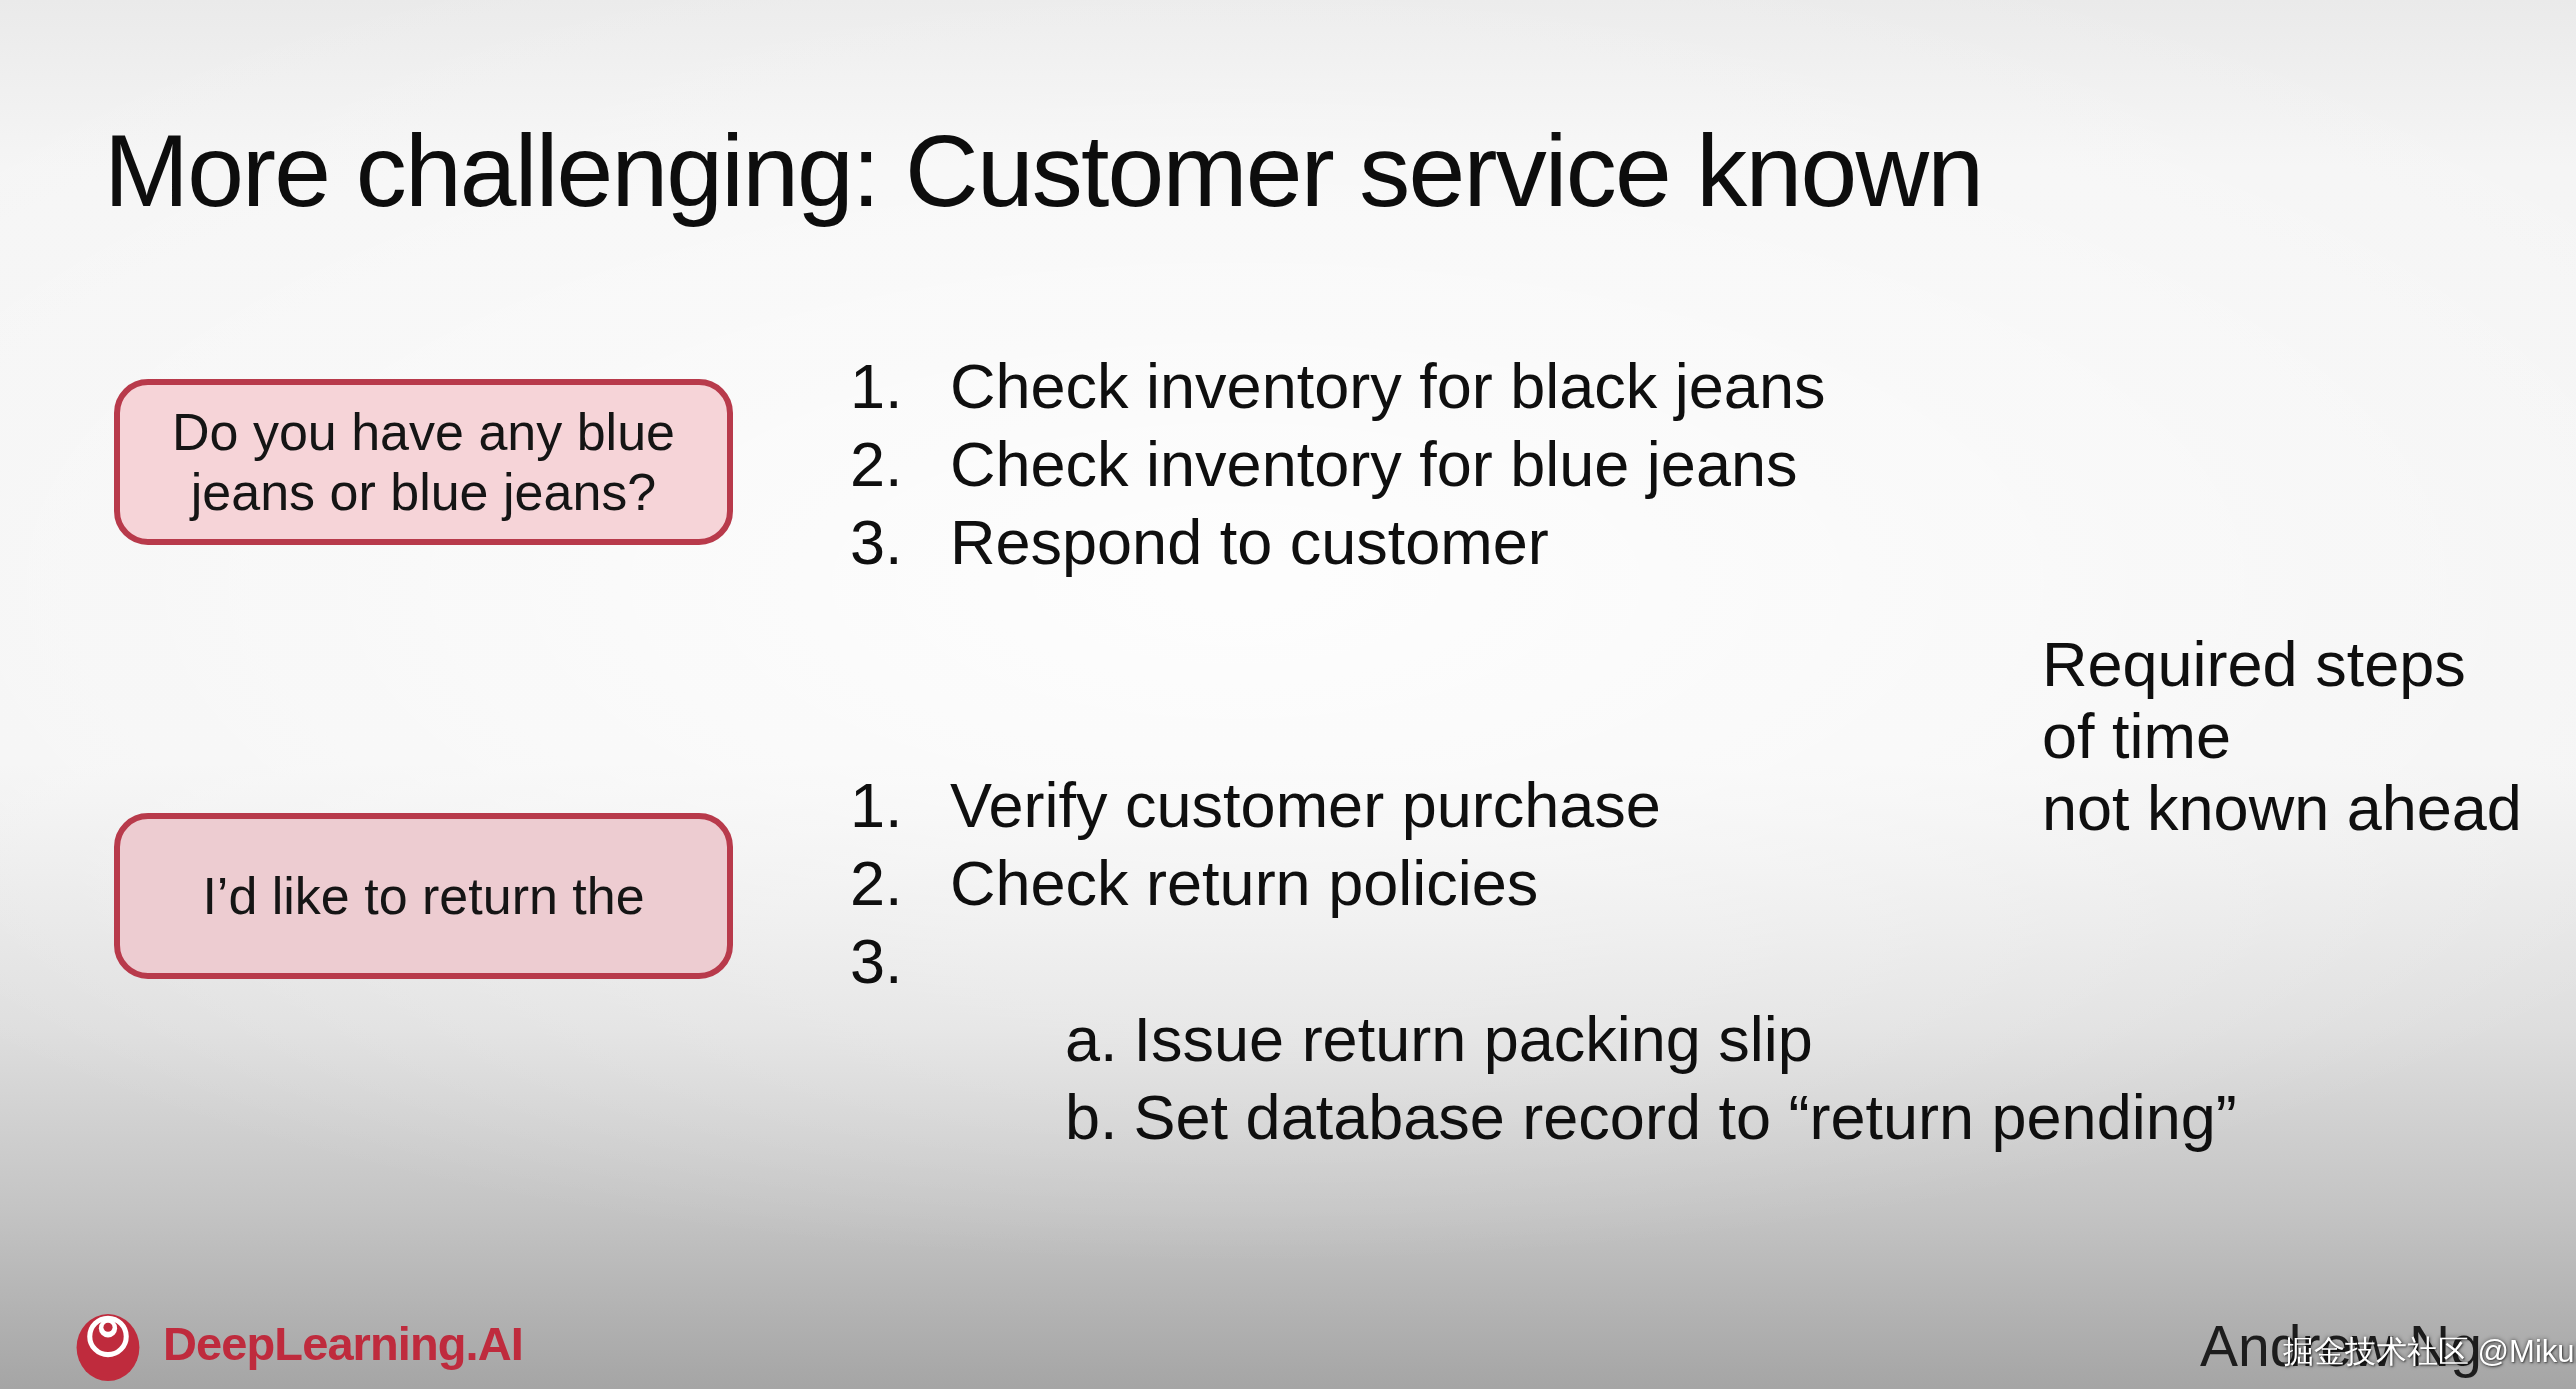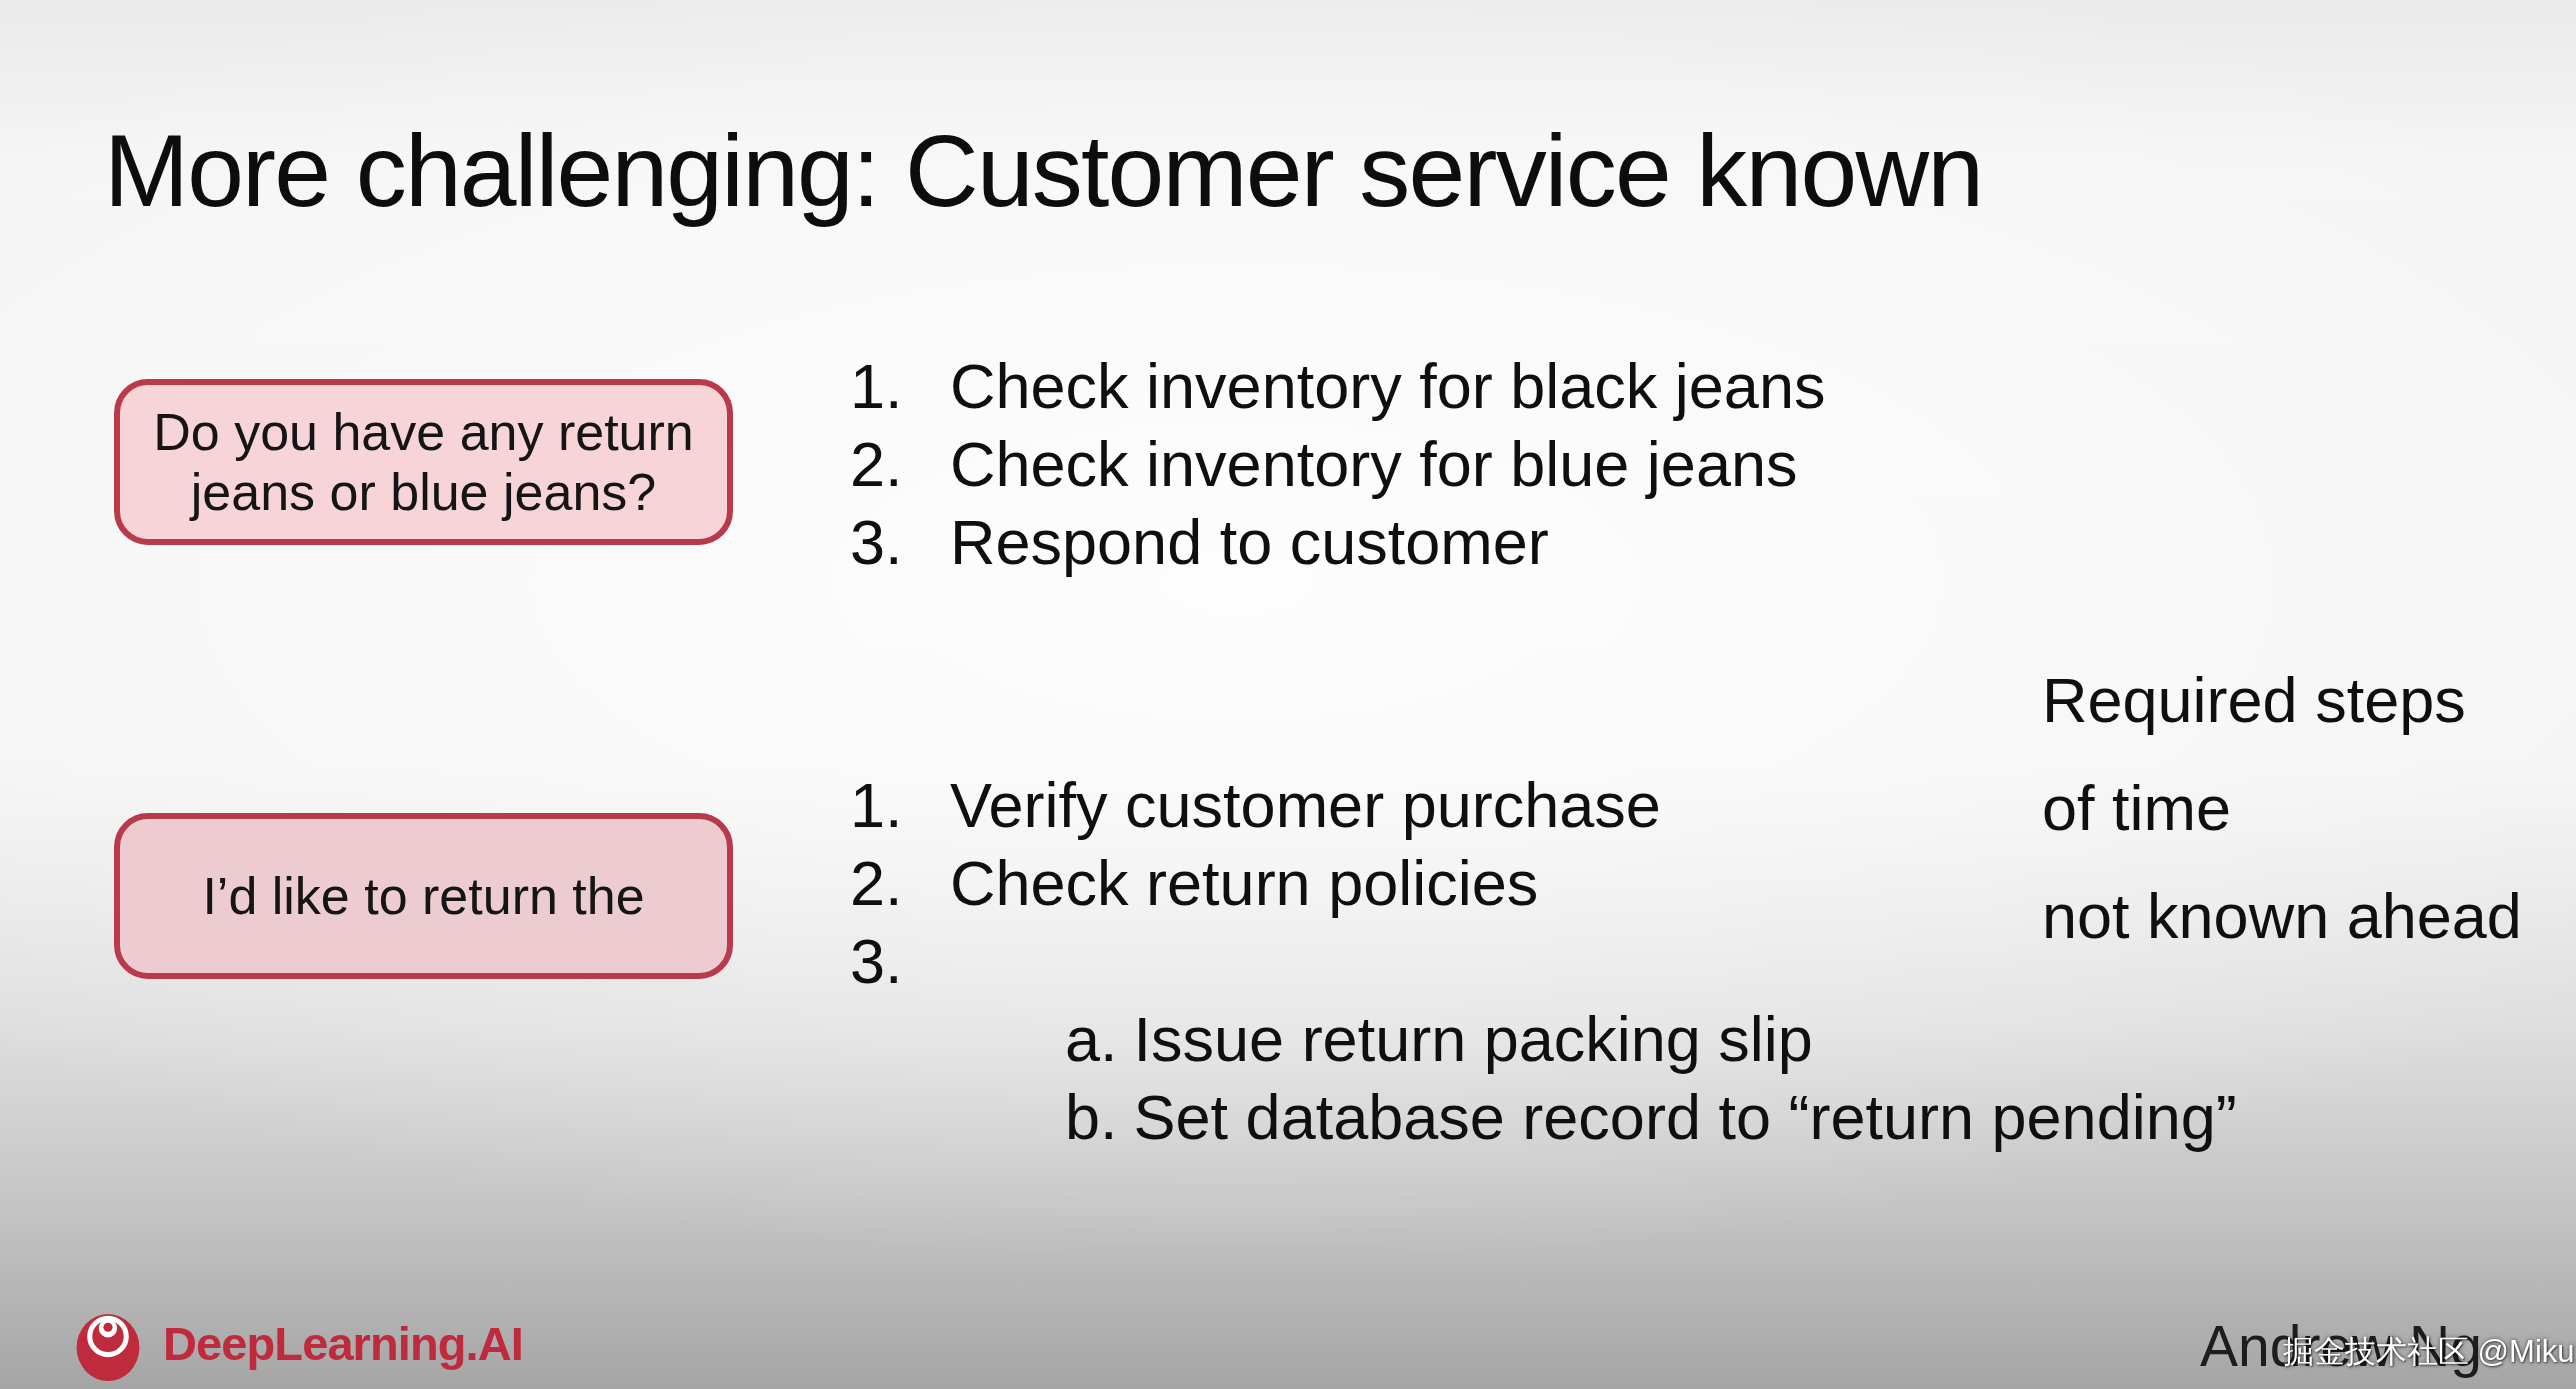--- a/index.html
+++ b/index.html
@@ -46,21 +46,21 @@
   .row{display:flex;white-space:nowrap;}
   .num{width:100px;flex:0 0 100px;}
   .row.sub{padding-left:215px;}
   .subnum{margin-right:16px;}
 
   
   .note{
     position:absolute;left:2042px;top:628px;
     font-size:63px;line-height:72px;color:#0f0f0f;
   }
-  .note .line{white-space:nowrap;margin-top:36px;}
+  .note .line{white-space:nowrap;}
 
   
   .logo{
     position:absolute;left:75px;top:1306px;
     display:flex;align-items:center;gap:22px;
   }
   .logo-mark{width:66px;height:75px;flex:0 0 66px;}
   .logo-text{
     font-size:47px;font-weight:700;letter-spacing:-0.9px;
     color:#bf2b3d;white-space:nowrap;
@@ -76,21 +76,21 @@
   }
 </style>
 </head>
 <body>
 
 <div class="slide">
 
   <h1 class="title">More challenging: Customer service known</h1>
 
   <div class="bubble bubble-1">
-    <div class="line">Do you have any return</div>
+    <div class="line">Do you have any blue</div>
     <div class="line">jeans or blue jeans?</div>
   </div>
 
   <div class="steps steps-1">
     <div class="row">
       <span class="num">1.</span>
       <span class="txt">Check inventory for black jeans</span>
     </div>
     <div class="row">
       <span class="num">2.</span>

